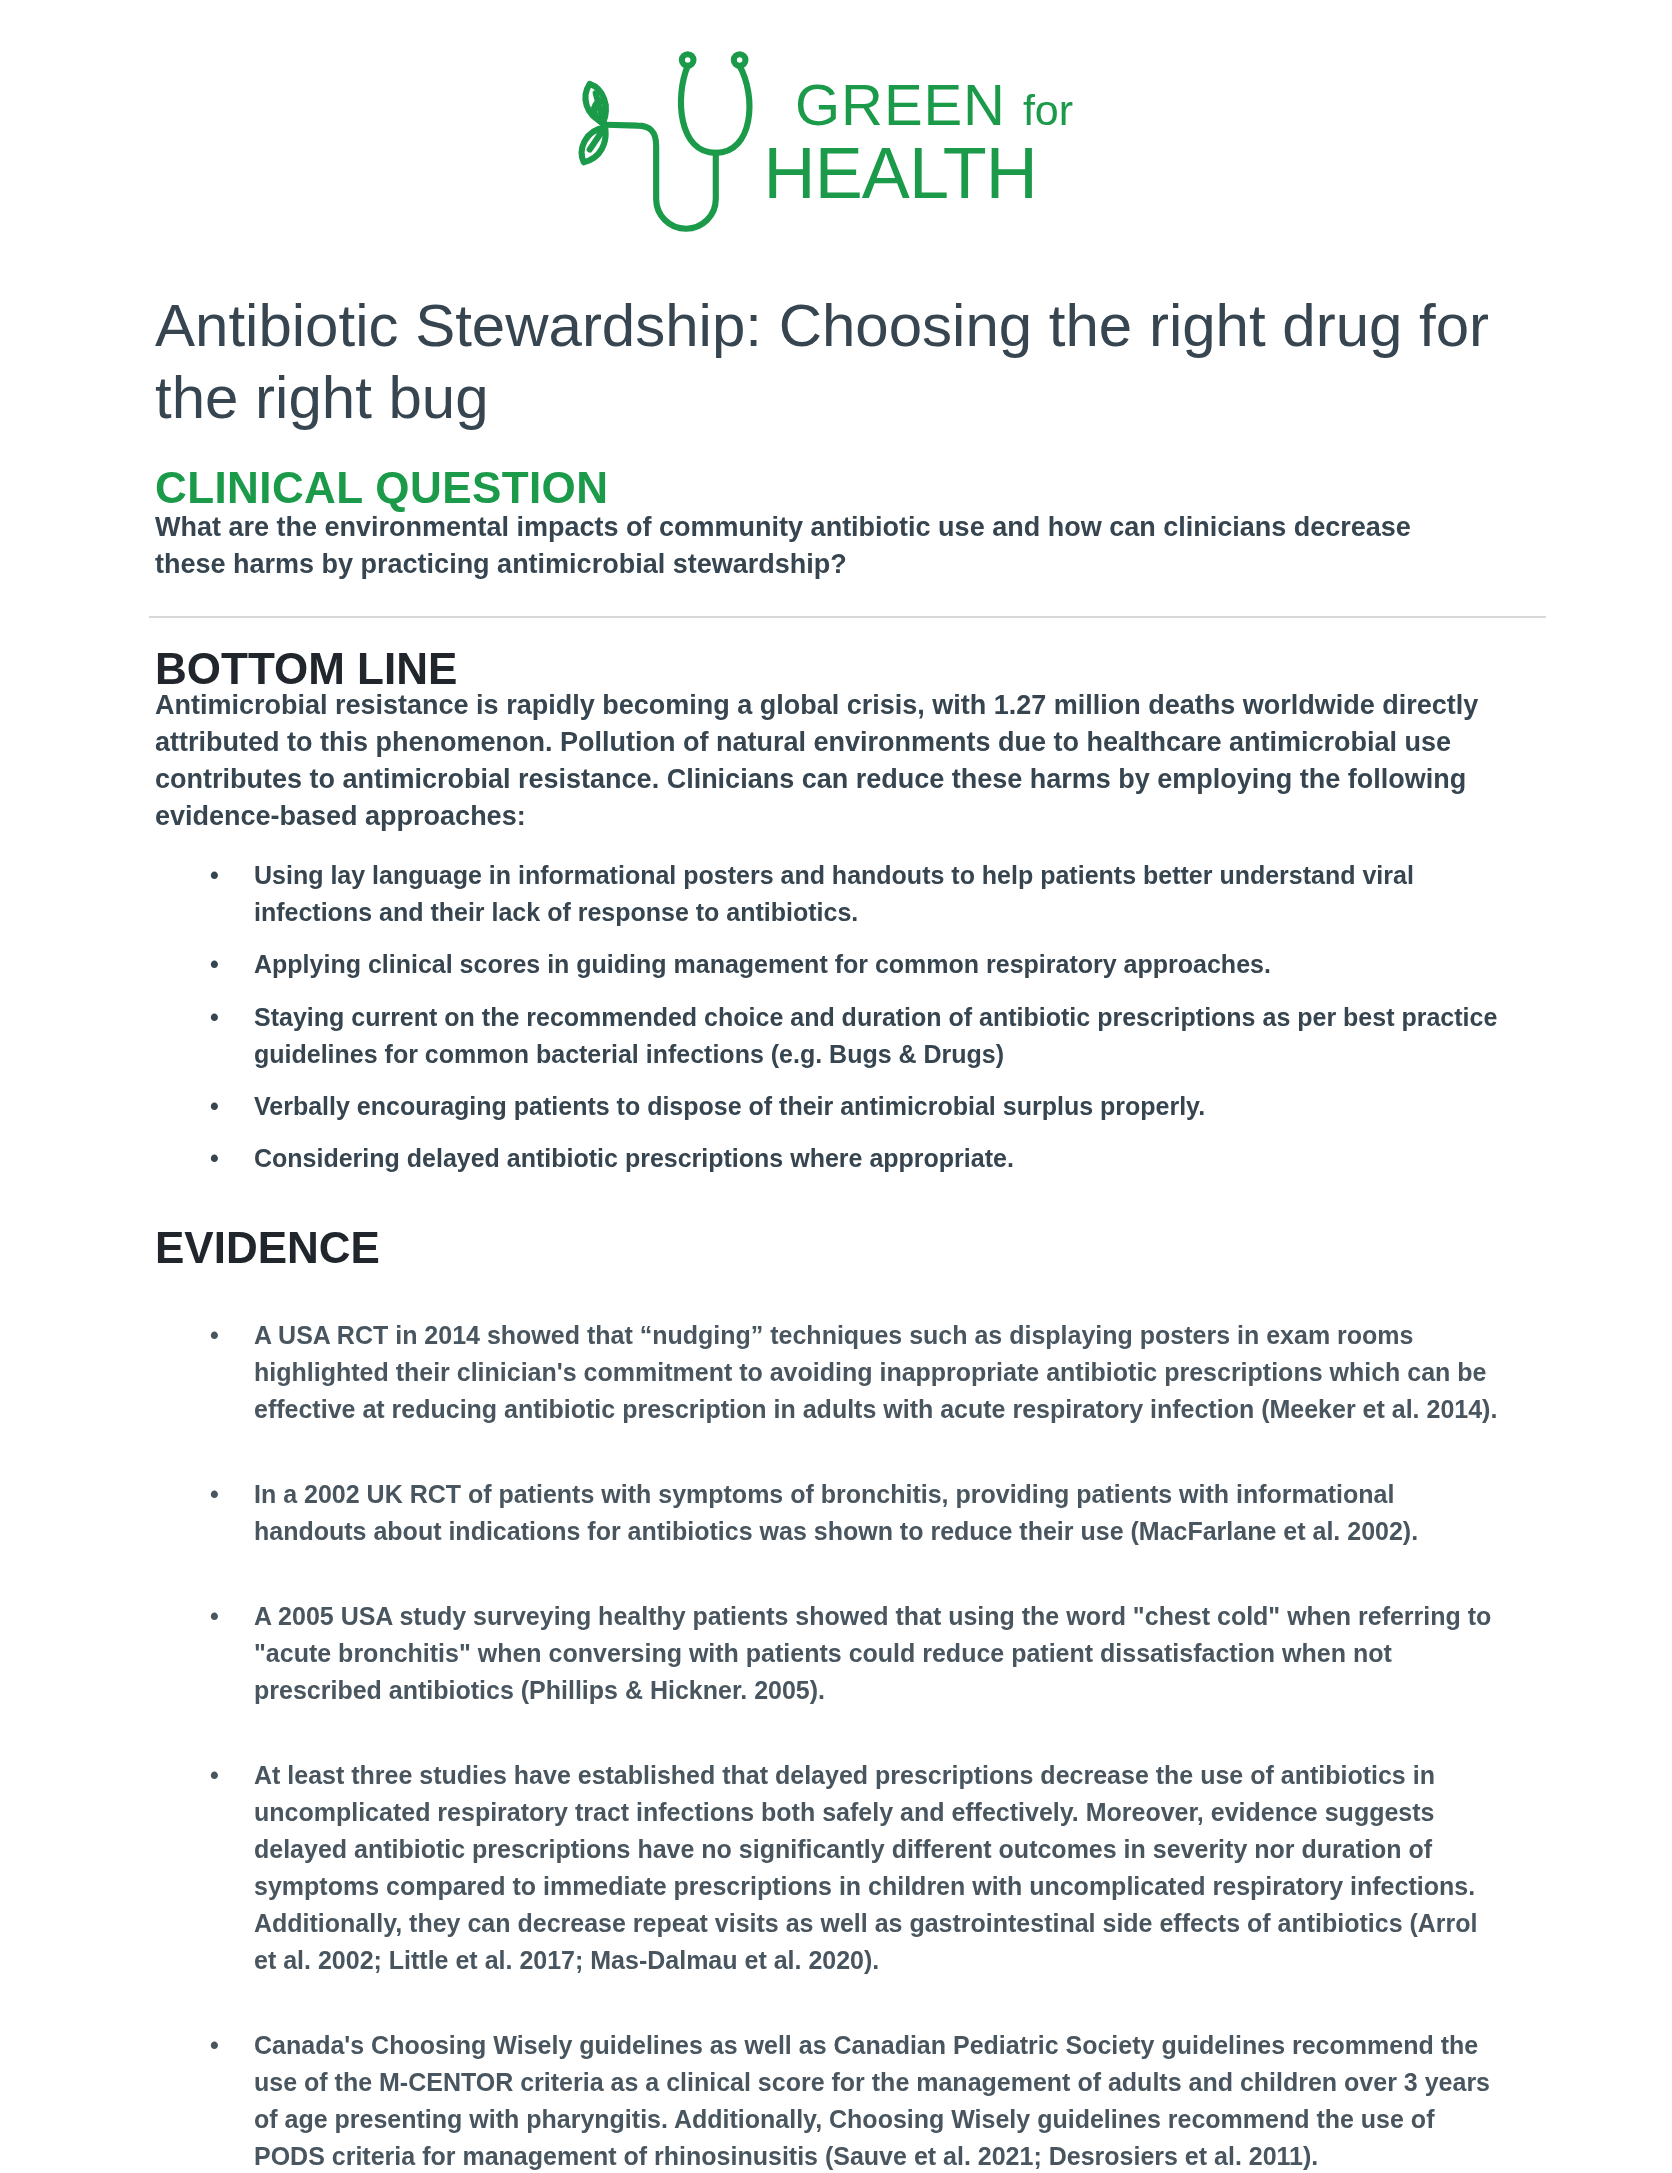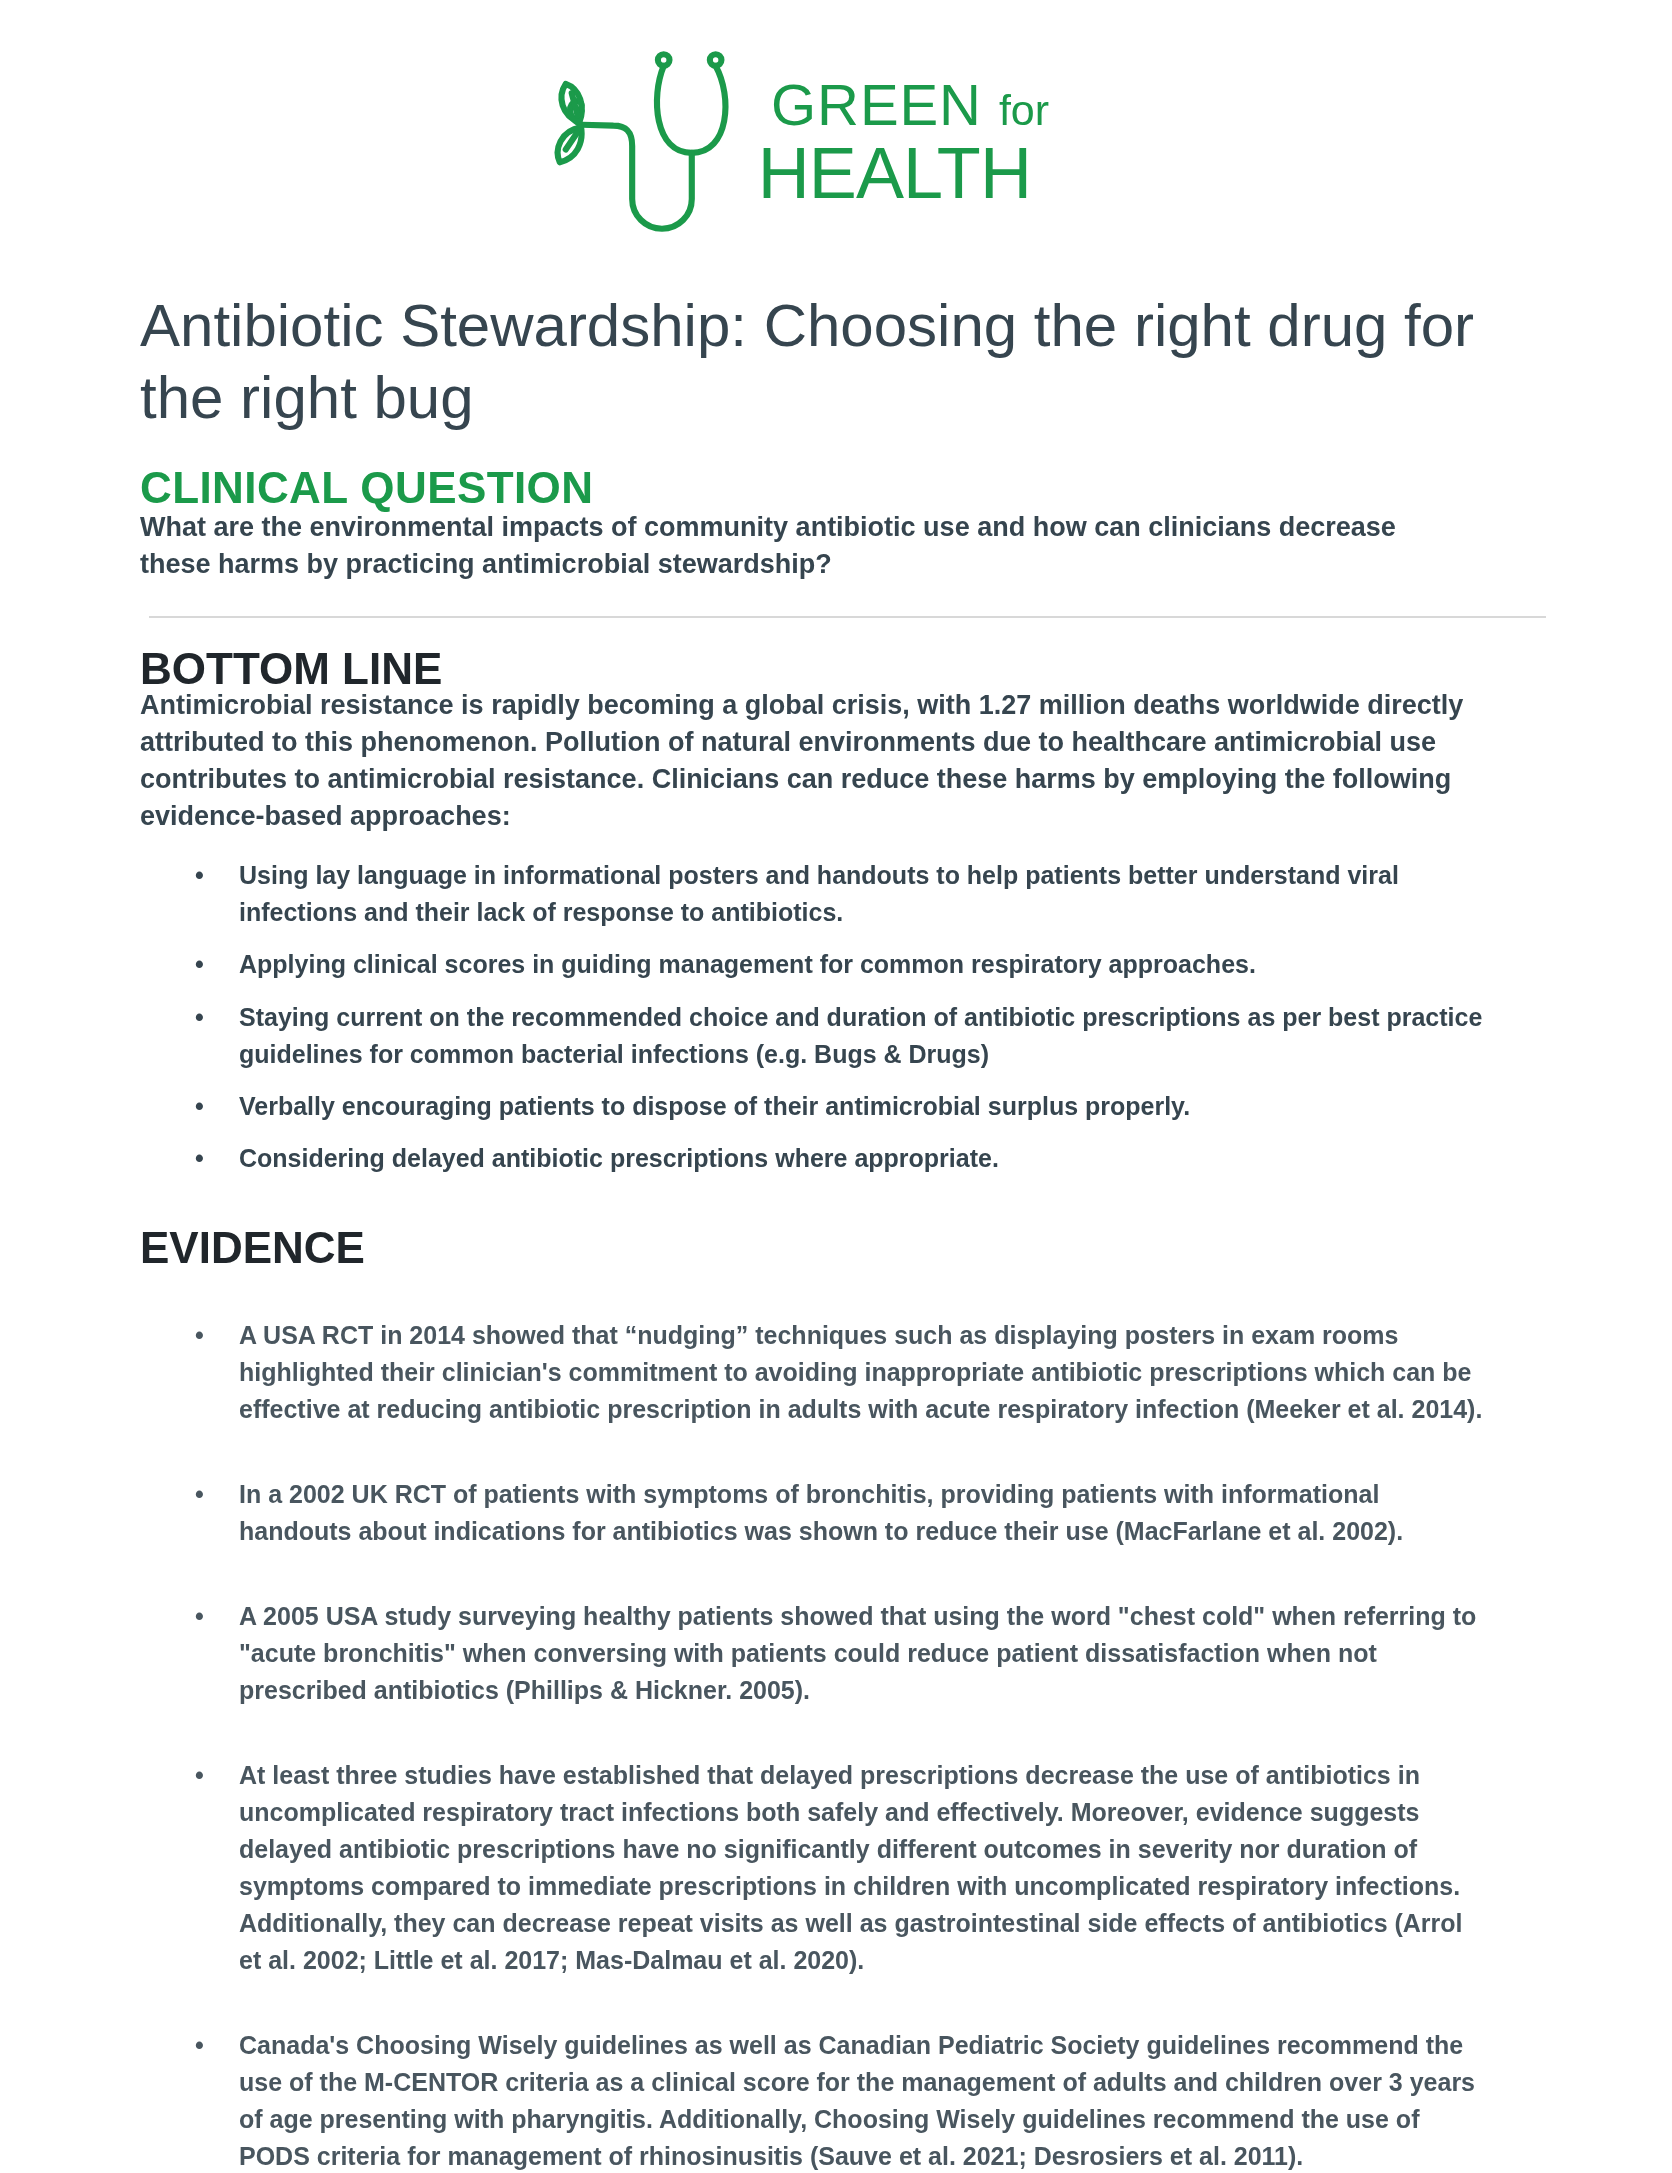--- a/index.html
+++ b/index.html
@@ -12,43 +12,42 @@
     overflow:hidden;
     --green:#1B9A4A;
     --body-dark:#36454F;
     --heading-dark:#20262B;
     --evidence-gray:#49565F;
     --divider:#D8D8D8;
   }
   
   .logo{
     position:absolute;
-    left:552px; top:49px;
+    left:576px; top:49px;
     display:flex;
     align-items:flex-start;
-    text-align:center;
   }
   .logo-icon{color:var(--green); display:block;}
   .logo-text{
     margin-left:-3.4px;
     margin-top:25.6px;
     color:var(--green);
     line-height:1.02;
   }
   .logo-line1{
     padding-left:31.5px;
     display:flex;
     align-items:baseline;
     gap:17px;
   }
   .logo-word-green{font-size:58px; letter-spacing:0.9px; font-weight:400;}
   .logo-word-for{font-size:43px; font-weight:400;}
   .logo-word-health{font-size:72px; letter-spacing:-0.9px; font-weight:400; margin-top:3.4px;}
   
-  .abs{position:absolute; left:140px;}
+  .abs{position:absolute; left:155px;}
   .title{
     top:290px;
     width:1346px;
     font-size:60px;
     line-height:1.2;
     color:var(--body-dark);
     font-weight:400;
     margin:0;
   }
   .h2{

